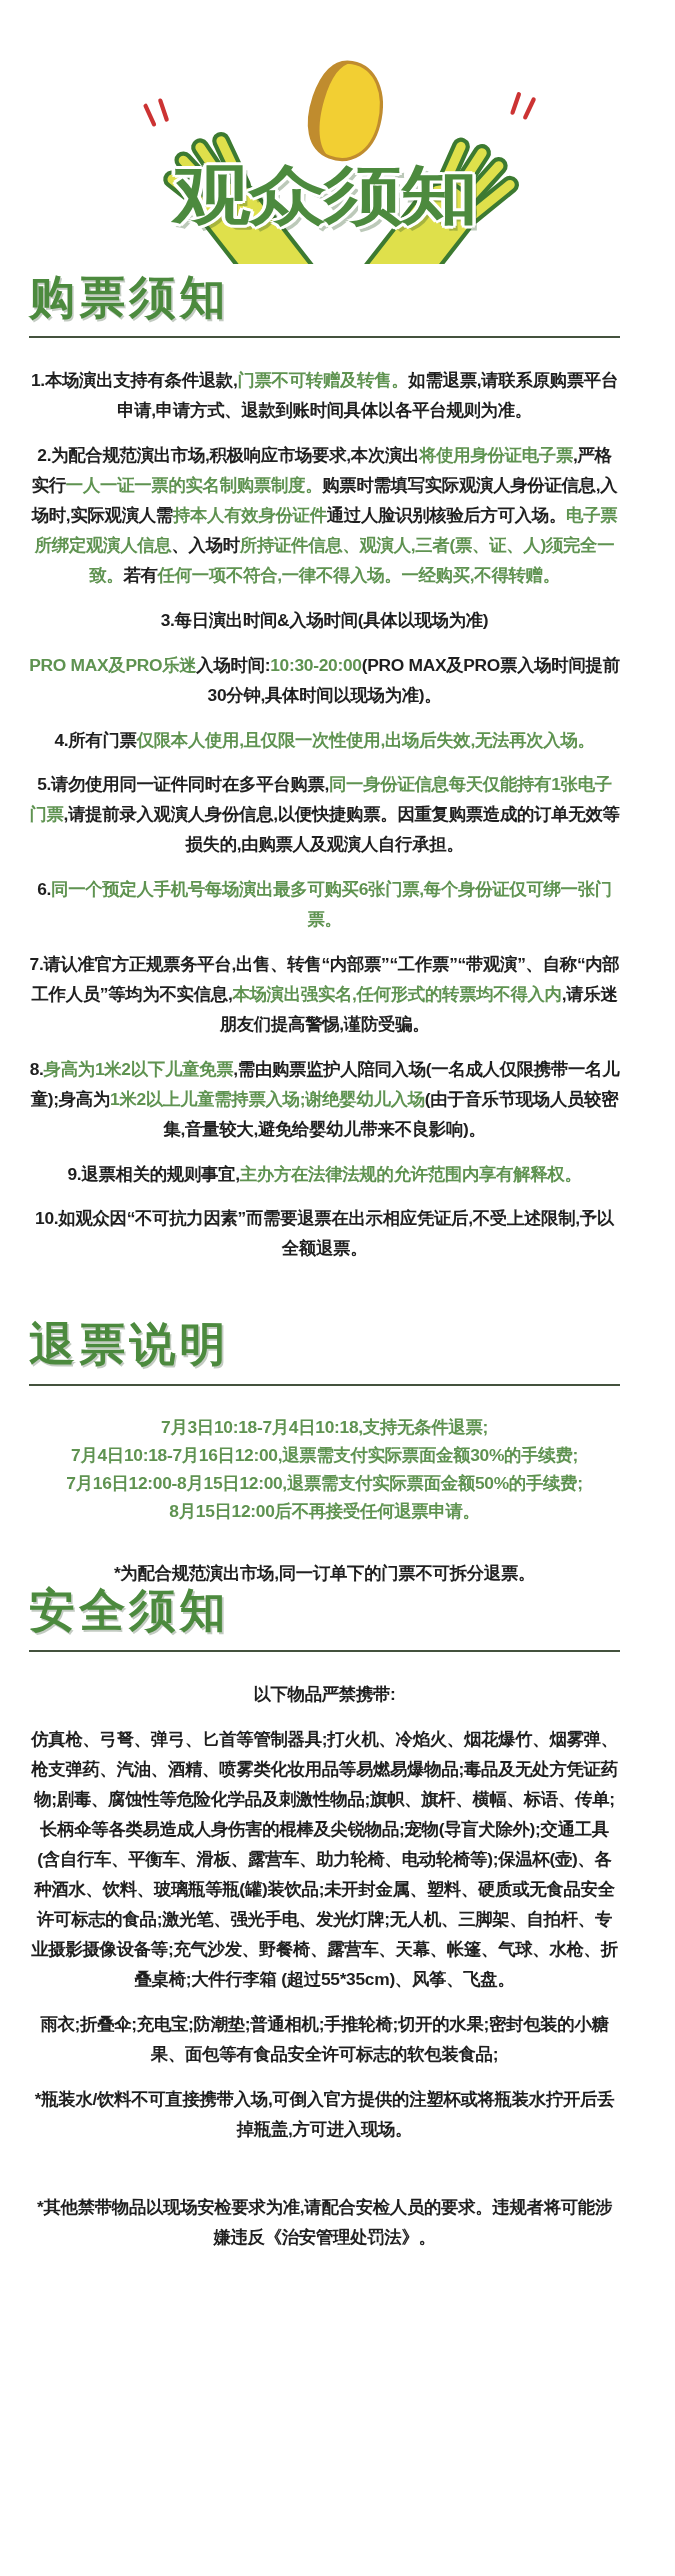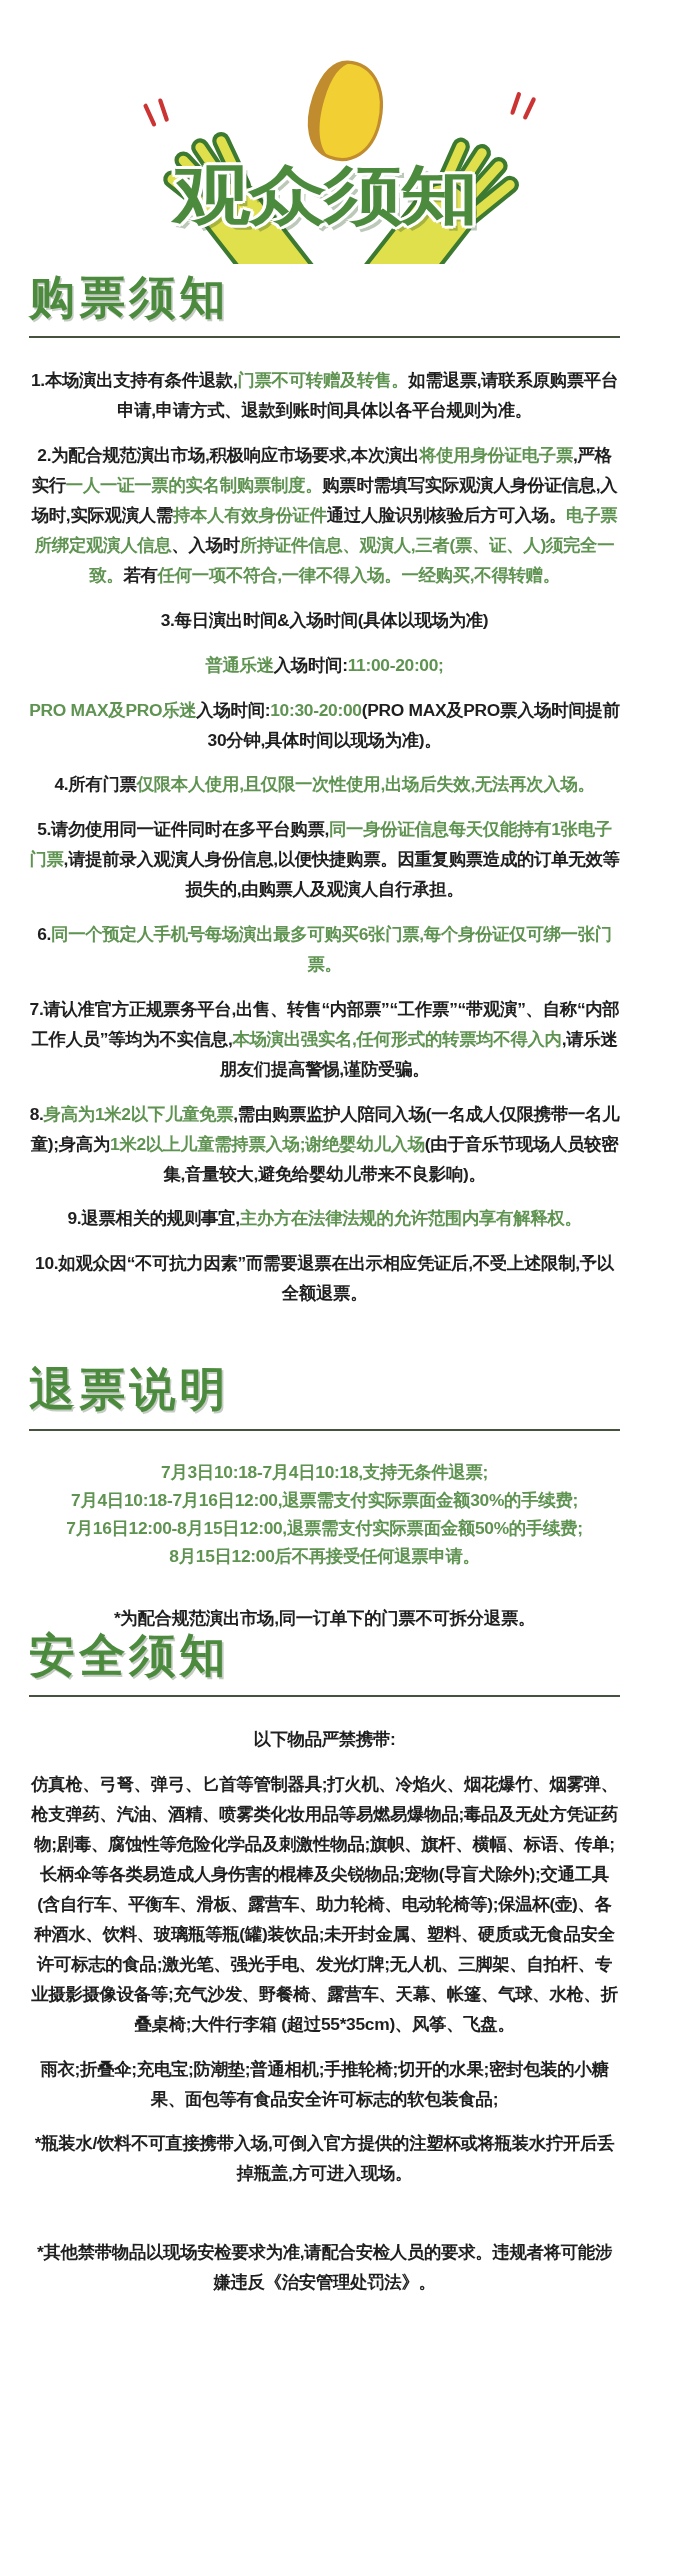--- a/index.html
+++ b/index.html
@@ -103,21 +103,20 @@
     <div class="header-title">观众须知</div>
   </header>
 
   <main id="sections-root">
       <section class="sec sec-ticket-notice">
         <h2 class="sec-title">购票须知</h2>
         <div class="divider"></div>
         <p class="para"><span class="tx">1.本场演出支持有条件退款,</span><span class="hl">门票不可转赠及转售。</span><span class="tx">如需退票,请联系原购票平台申请,申请方式、退款到账时间具体以各平台规则为准。</span></p>
         <p class="para"><span class="tx">2.为配合规范演出市场,积极响应市场要求,本次演出</span><span class="hl">将使用身份证电子票</span><span class="tx">,严格实行</span><span class="hl">一人一证一票的实名制购票制度。</span><span class="tx">购票时需填写实际观演人身份证信息,入场时,实际观演人需</span><span class="hl">持本人有效身份证件</span><span class="tx">通过人脸识别核验后方可入场。</span><span class="hl">电子票所绑定观演人信息</span><span class="tx">、入场时</span><span class="hl">所持证件信息、观演人,三者(票、证、人)须完全一致。</span><span class="tx">若有</span><span class="hl">任何一项不符合,一律不得入场。一经购买,不得转赠。</span></p>
         <p class="para"><span class="tx">3.每日演出时间&amp;入场时间(具体以现场为准)</span></p>
-        <p class="para"><span class="hl">普通乐迷</span><span class="tx">入场时间:</span><span class="hl">11:00-20:00;</span></p>
         <p class="para"><span class="hl">PRO MAX及PRO乐迷</span><span class="tx">入场时间:</span><span class="hl">10:30-20:00</span><span class="tx">(PRO MAX及PRO票入场时间提前30分钟,具体时间以现场为准)。</span></p>
         <p class="para"><span class="tx">4.所有门票</span><span class="hl">仅限本人使用,且仅限一次性使用,出场后失效,无法再次入场。</span></p>
         <p class="para"><span class="tx">5.请勿使用同一证件同时在多平台购票,</span><span class="hl">同一身份证信息每天仅能持有1张电子门票</span><span class="tx">,请提前录入观演人身份信息,以便快捷购票。因重复购票造成的订单无效等损失的,由购票人及观演人自行承担。</span></p>
         <p class="para"><span class="tx">6.</span><span class="hl">同一个预定人手机号每场演出最多可购买6张门票,每个身份证仅可绑一张门票。</span></p>
         <p class="para"><span class="tx">7.请认准官方正规票务平台,出售、转售“内部票”“工作票”“带观演”、自称“内部工作人员”等均为不实信息,</span><span class="hl">本场演出强实名,任何形式的转票均不得入内</span><span class="tx">,请乐迷朋友们提高警惕,谨防受骗。</span></p>
         <p class="para"><span class="tx">8.</span><span class="hl">身高为1米2以下儿童免票</span><span class="tx">,需由购票监护人陪同入场(一名成人仅限携带一名儿童);身高为</span><span class="hl">1米2以上儿童需持票入场;谢绝婴幼儿入场</span><span class="tx">(由于音乐节现场人员较密集,音量较大,避免给婴幼儿带来不良影响)。</span></p>
         <p class="para"><span class="tx">9.退票相关的规则事宜,</span><span class="hl">主办方在法律法规的允许范围内享有解释权。</span></p>
         <p class="para"><span class="tx">10.如观众因“不可抗力因素”而需要退票在出示相应凭证后,不受上述限制,予以全额退票。</span></p>
       </section>
       <section class="sec sec-refund-notice">

